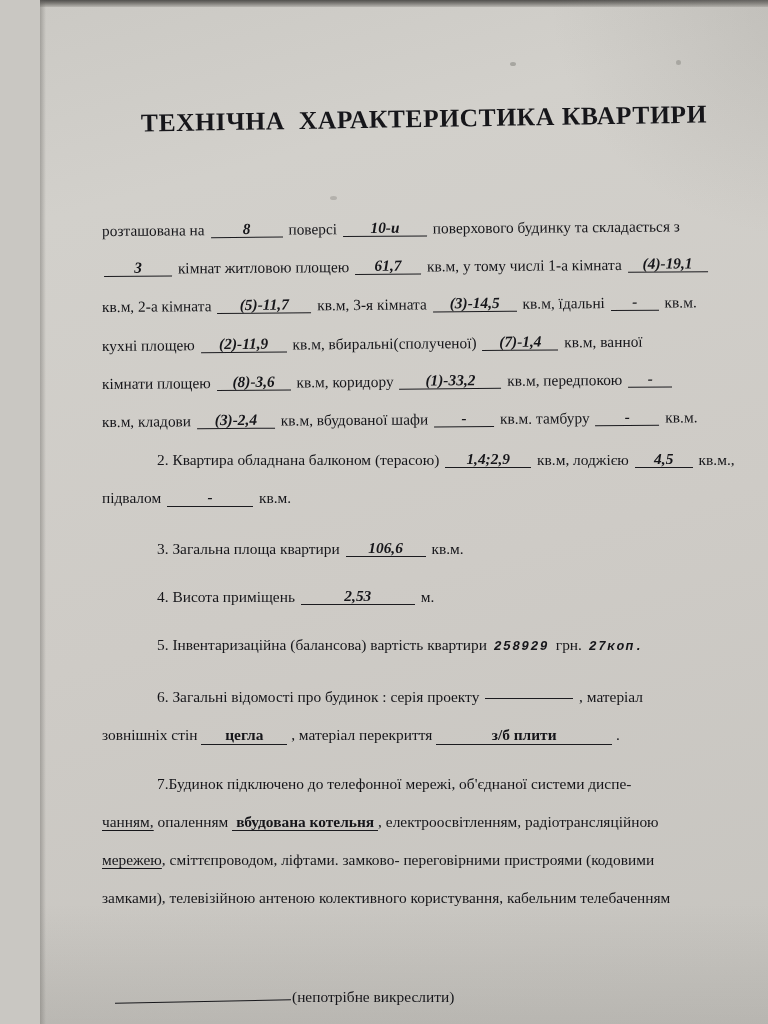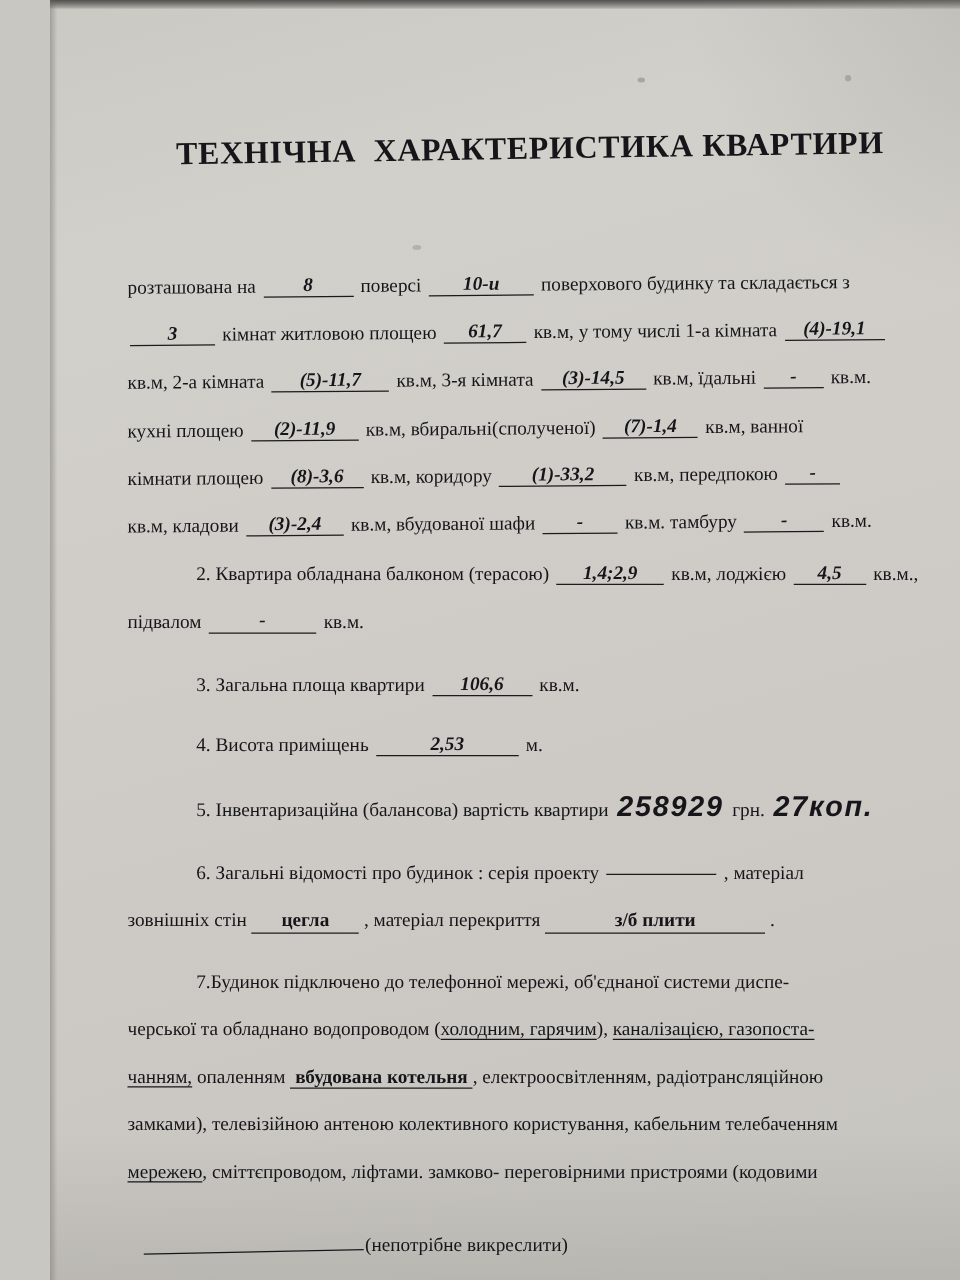--- a/index.html
+++ b/index.html
@@ -117,24 +117,24 @@
     top: -1px;
   }
   .blank {
     display: inline-block;
     border-bottom: 1.4px solid #1b1b1f;
     margin: 0 2px;
     position: relative;
     top: -3px;
   }
   .cursive {
-    font-family: Liberation Sans, sans-serif;
+    font-family: Liberation Mono, monospace;
     font-style: italic;
     font-weight: bold;
-    font-size: 23px;
+    font-size: 13px;
     letter-spacing: 1.4px;
     padding: 0 3px;
   }
   .u { text-decoration: underline; text-underline-offset: 3px; }
   .ul-word {
     display: inline-block;
     border-bottom: 1.4px solid #1b1b1f;
     font-weight: bold;
     padding: 0 8px;
     line-height: 1.05;
@@ -279,34 +279,31 @@
         <span class="ul-word" style="min-width:70px;text-align:center">цегла</span>
         <span>, матеріал перекриття</span>
         <span class="ul-word" style="min-width:160px;text-align:center">з/б плити</span>
         <span>.</span>
       </div>
 
       <div class="ln indent" style="padding-top:10px">
         <span>7.</span><span>Будинок підключено до телефонної мережі, об'єднаної системи диспе-</span>
       </div>
 
-      <div class="ln">
-        <span>черської та обладнано водопроводом (</span><span class="u">холодним, гарячим</span><span>), </span><span class="u">каналізацією, газопоста-</span>
-      </div>
 
       <div class="ln">
         <span class="u">чанням,</span><span> опаленням </span><span class="ul-word" style="padding:0 4px">вбудована котельня</span><span>, електроосвітленням, радіотрансляційною</span>
       </div>
 
       <div class="ln">
+        <span class="u">мережею</span><span>, сміттєпроводом, ліфтами. замково- переговірними пристроями (кодовими</span>
+      </div>
+
+      <div class="ln">
         <span>замками), телевізійною антеною колективного користування, кабельним телебаченням</span>
-      </div>
-
-      <div class="ln">
-        <span class="u">мережею</span><span>, сміттєпроводом, ліфтами. замково- переговірними пристроями (кодовими</span>
       </div>
 
     </div>
 
     <div class="final-rule"></div>
     <div class="final-note">(непотрібне викреслити)</div>
 
   </div>
 </div>
 

